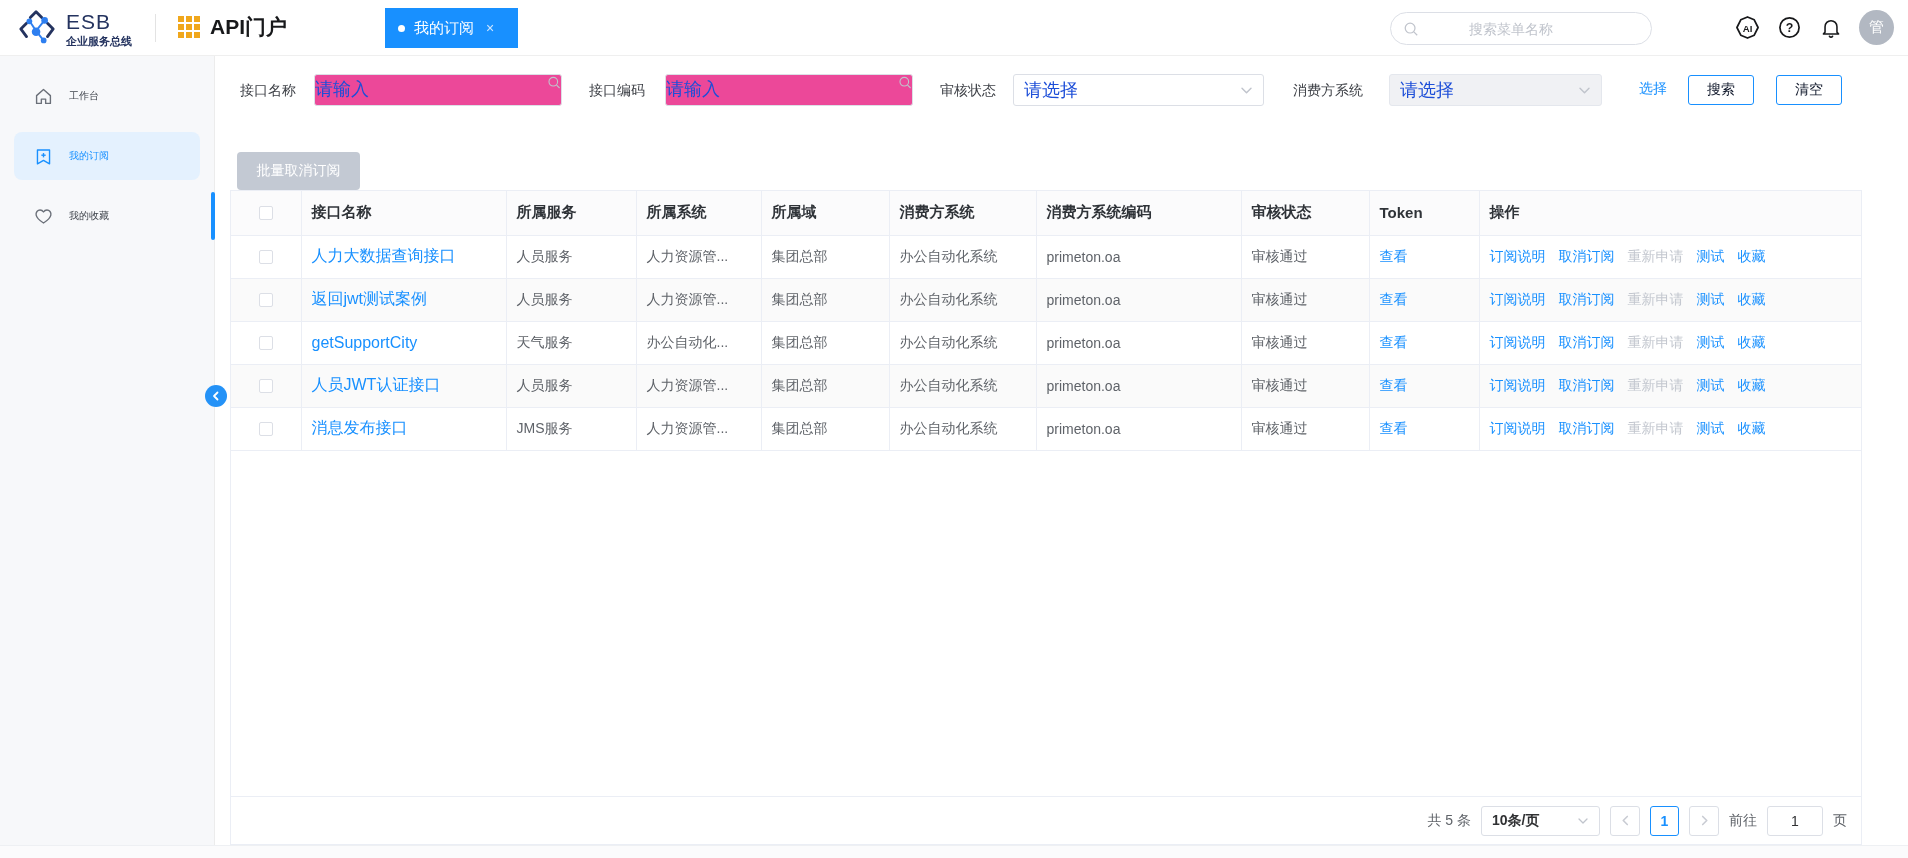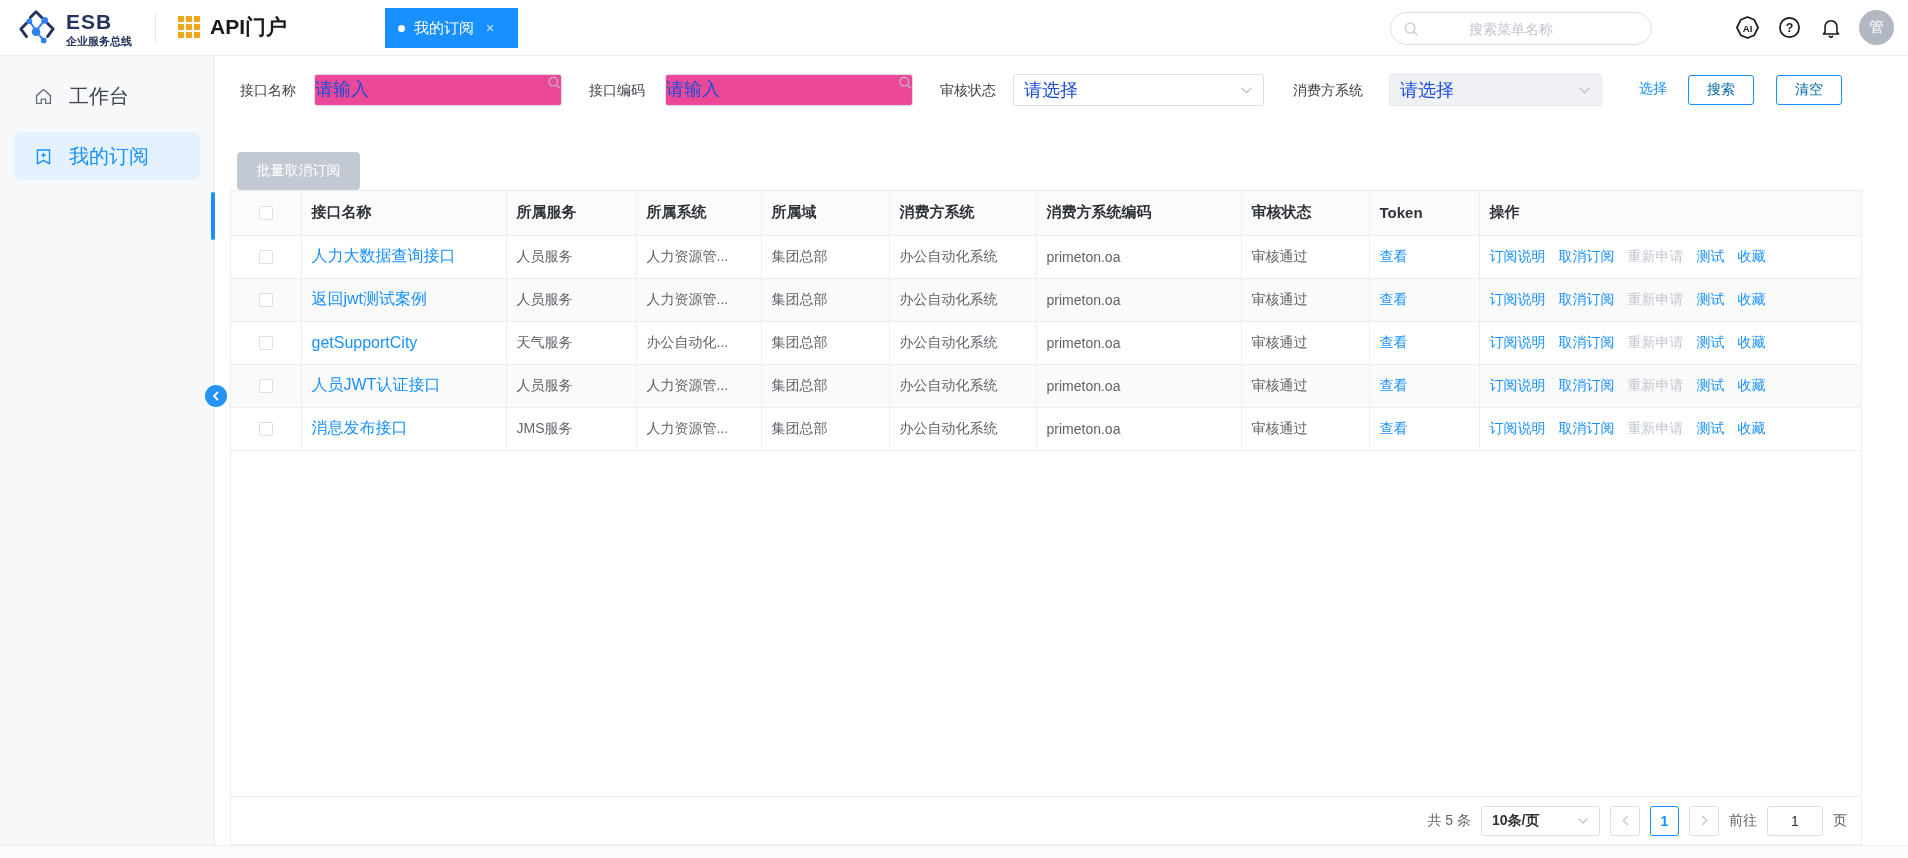--- a/index.html
+++ b/index.html
@@ -3,58 +3,58 @@
 <meta charset="utf-8">
 <style>
   * { box-sizing: border-box; margin: 0; padding: 0; }
   html,body { width:1908px; height:858px; font-family:"Liberation Sans","DejaVu Sans",sans-serif; background:#fff; overflow:hidden; }
   .app { position:relative; width:1908px; height:858px; }
 
   
   .header { position:absolute; top:0; left:0; width:1908px; height:56px; background:#fff; border-bottom:1px solid #efefef; z-index:5; }
   .logo-wrap { position:absolute; left:16px; top:8px; display:flex; align-items:center; }
   .logo-text { margin-left:8px; color:#24335f; }
-  .logo-title { font-size:21px; font-weight:bold; letter-spacing:1px; line-height:21px; }
+  .logo-title { font-size:21px; font-weight:normal; letter-spacing:1px; line-height:21px; }
   .logo-sub { font-size:11px; font-weight:bold; margin-top:2px; }
   .header-divider { position:absolute; left:155px; top:14px; width:1px; height:28px; background:#e3e3e3; }
   .apptitle-wrap { position:absolute; left:178px; top:13px; display:flex; align-items:center; }
   .grid-icon { display:grid; grid-template-columns:repeat(3,6px); grid-template-rows:repeat(3,6px); gap:2px; }
   .grid-icon i { background:#f0a71c; display:block; }
   .app-title { margin-left:10px; font-size:21px; font-weight:bold; color:#17181a; }
   .tab { position:absolute; left:385px; top:8px; height:40px; min-width:133px; background:#1890ff; color:#fff; display:flex; align-items:center; padding:0 13px; cursor:pointer; }
   .tab-dot { width:7px; height:7px; border-radius:50%; background:#fff; margin-right:9px; }
   .tab-label { font-size:15px; }
   .tab-close { margin-left:12px; font-size:14px; color:#cfe6ff; }
   .hdr-search { position:absolute; left:1390px; top:12px; width:262px; height:33px; border:1px solid #dcdfe6; border-radius:17px; display:flex; align-items:center; padding:0 12px;gap:44px; }
   .hdr-search svg { flex:0 0 auto; }
   .hdr-search input { border:none; outline:none; width:100%; margin-left:6px; font-size:14px; color:#333; background:transparent; }
   .hdr-search input::placeholder { color:#c0c4cc; }
   .hdr-icons { position:absolute; right:14px; top:10px; display:flex; align-items:center; gap:14px; }
   .icon-btn { width:28px; height:28px; display:flex; align-items:center; justify-content:center; cursor:pointer; }
   .avatar { width:35px; height:35px; border-radius:50%; background:#b2b8c2; color:#fff; font-size:15px; display:flex; align-items:center; justify-content:center; cursor:pointer; }
 
   
   .sidebar { position:absolute; left:0; top:56px; width:215px; height:789px; background:#f7f8fa; border-right:1px solid #ececec; }
-  .side-item { height:48px; margin:0 14px 12px 14px; border-radius:8px; display:flex; align-items:center; padding-left:20px; cursor:pointer; color:#40454d; font-size:20px; }
+  .side-item { height:48px; margin:0 14px 12px 14px; border-radius:8px; display:flex; align-items:center; padding-left:20px; cursor:pointer; color:#40454d; font-size:10px; }
   .side-item:first-child { margin-top:16px; }
   .side-item .lbl { margin-left:16px; }
   .side-item.active { background:#e4f1fe; color:#1890ff; }
   .active-bar { position:absolute; right:-1px; top:136px; width:4px; height:48px; background:#1890ff; border-radius:2px; }
 
   
   .content { position:absolute; left:215px; top:56px; width:1693px; height:789px; background:#fff; }
   .flt-label { position:absolute; top:18px; height:32px; line-height:32px; font-size:14px; color:#3c3f45; }
   .flt-input { position:absolute; top:18px; height:32px; border:1px solid #dcdfe6; border-radius:3px; display:flex; padding:0 0; background:#ec4899; }
   .flt-input input { border:none; outline:none; width:100%; font-size:14px; color:#333; background:transparent; }
   .flt-input input::placeholder, .ph { color:#1d4ed8; font-size:18px; }
   .flt-select { position:absolute; top:18px; height:32px; border:1px solid #dcdfe6; border-radius:3px; display:flex; align-items:center; justify-content:space-between; padding:0 10px; cursor:pointer; background:#fff; }
   .flt-select.disabled { background:#f0f1f4; border-color:#e4e7ed; cursor:not-allowed; }
   .link { color:#1890ff; font-size:14px; cursor:pointer; text-decoration:none; }
   .choose-link { position:absolute; top:24px; left:1424px; }
-  .btn-outline { position:absolute; top:19px; width:66px; height:30px; border:1px solid #1890ff; border-radius:3px; background:#fff; color:#0369a1; font-size:14px; cursor:pointer; font-family:inherit; }
+  .btn-outline { position:absolute; top:19px; width:66px; height:30px; border:1px solid #1890ff; border-radius:3px; background:#fff; color:#0f172a; font-size:14px; cursor:pointer; font-family:inherit; }
   .btn-batch { position:absolute; left:22px; top:96px; width:123px; height:38px; background:#c3c9d3; border:none; border-radius:4px; color:#fff; font-size:14px; cursor:not-allowed; font-family:inherit; }
 
   
   .panel { position:absolute; left:15px; top:134px; width:1632px; height:655px; border:1px solid #ebeef5; display:flex; flex-direction:column; }
   table { border-collapse:collapse; table-layout:fixed; width:1630px; }
   th, td { border-right:1px solid #ebeef5; border-bottom:1px solid #ebeef5; padding:0 10px; text-align:left; overflow:hidden; white-space:nowrap; }
   th:last-child, td:last-child { border-right:none; }
   thead th { height:44px; background:#fbfbfc; color:#2f3338; font-size:15px; font-weight:600; }
   tbody td { height:43px; color:#5f6369; font-size:14px; }
   tbody tr:nth-child(even) td { background:#fafafa; }
@@ -159,20 +159,26 @@
         </svg>
       <span class="lbl">工作台</span>
     </div>
     <div class="side-item active">
       <svg width="19" height="19" viewBox="0 0 22 22" fill="none">
           <path d="M4 3.5 H18 V19.5 L11 15.5 L4 19.5 Z" stroke="#1890ff" stroke-width="1.6" stroke-linejoin="round"></path>
           <line x1="11" y1="7" x2="11" y2="12" stroke="#1890ff" stroke-width="1.6"></line>
           <line x1="8.5" y1="9.5" x2="13.5" y2="9.5" stroke="#1890ff" stroke-width="1.6"></line>
         </svg>
       <span class="lbl">我的订阅</span>
+    </div>
+    <div class="side-item">
+      <svg width="19" height="19" viewBox="0 0 22 22" fill="none">
+          <path d="M11 18.5 C11 18.5 3.5 14 2.5 9.5 C1.8 6.2 4.2 3.5 7 3.5 C8.8 3.5 10.2 4.5 11 5.8 C11.8 4.5 13.2 3.5 15 3.5 C17.8 3.5 20.2 6.2 19.5 9.5 C18.5 14 11 18.5 11 18.5 Z" stroke="#6b7079" stroke-width="1.6" stroke-linejoin="round"></path>
+        </svg>
+      <span class="lbl">我的收藏</span>
     </div>
     <div class="active-bar"></div>
   </div>
 
   <div class="collapse-toggle">
     <svg width="10" height="10" viewBox="0 0 10 10">
         <polyline points="6.5,1.5 3,5 6.5,8.5" fill="none" stroke="#fff" stroke-width="1.8" stroke-linecap="round" stroke-linejoin="round"></polyline>
       </svg>
   </div>
 

